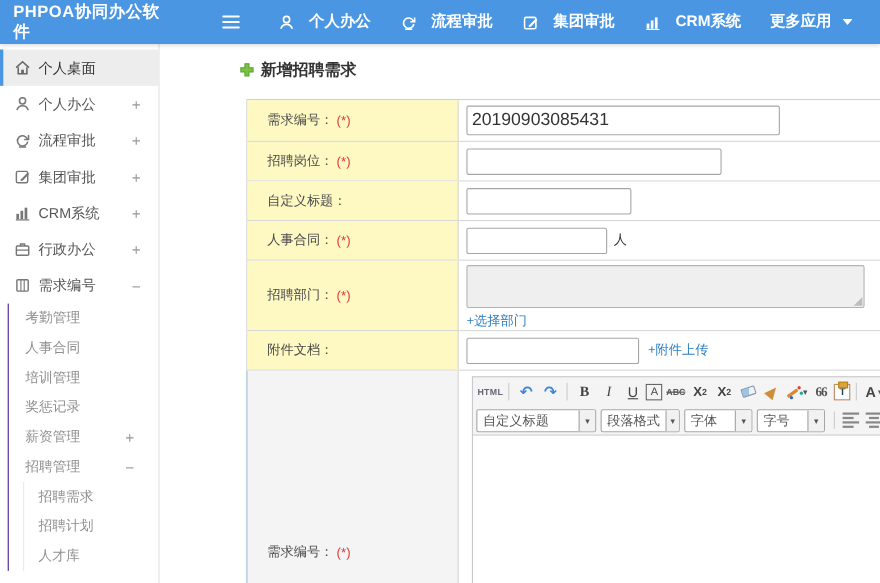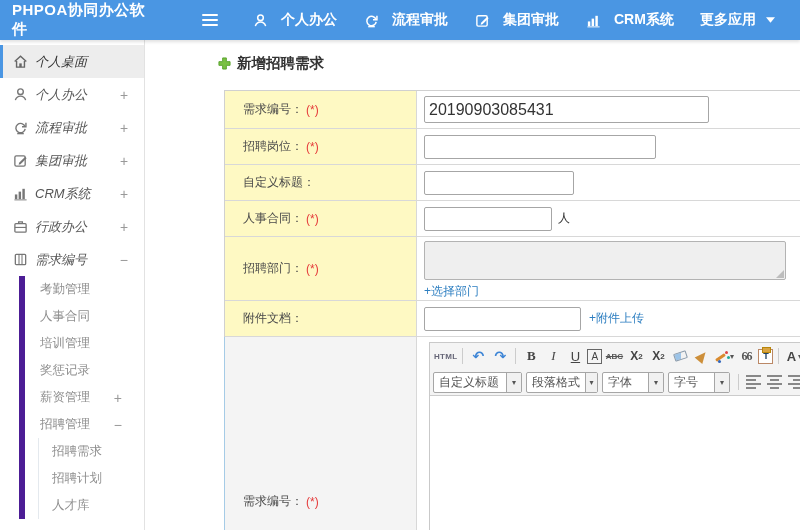--- a/index.html
+++ b/index.html
@@ -15,26 +15,26 @@
   .hamburger i { display:block; width:16px; height:2px; background:#fff; border-radius:1px; }
   .topnav { display:flex; align-items:center; margin-left:34px; gap:26px; }
   .nav-item { display:flex; align-items:center; gap:6px; color:#fff; font-size:14px; font-weight:bold; cursor:pointer; text-decoration:none; }
   .nav-item svg { display:block; }
   .caret { margin-left:4px; display:flex; }
 
   
   .sidebar { position:absolute; top:40px; left:0; bottom:0; width:145px; background:#fff;
     border-right:1px solid #e2e2e2; padding-top:5px; overflow:hidden; z-index:4; }
   .side-item { height:33px; display:flex; align-items:center; padding-left:9px; padding-right:16px;
-    border-left:3px solid transparent; color:#555; font-size:13px; cursor:pointer;font-style:italic; }
+    border-left:3px solid transparent; color:#555; font-size:13px; cursor:pointer; }
   .side-item.active { background:#ededed; border-left-color:#4a96e3; color:#333; }
   .sicon { width:16px; height:16px; margin-right:7px; display:flex; align-items:center; justify-content:center; flex:0 0 auto; }
   .slabel { flex:1; white-space:nowrap; }
   .stoggle { color:#999; font-size:14px; flex:0 0 auto; cursor:pointer; }
-  .submenu { margin-left:19px; border-left:6px solid #4c1d95; }
+  .submenu { margin-left:7px; border-left:1px solid #4c1d95; }
   .sub-item { height:27px; display:flex; align-items:center; padding-left:15px; padding-right:22px;
     color:#8f8f8f; font-size:12.5px; cursor:pointer; }
   .subsub { margin-left:13px; border-left:1px solid #e4e9ee; }
   .subsub .sub-item { padding-left:13px; }
 
   
   .main { position:absolute; top:40px; left:146px; right:0; bottom:0; background:#fff; overflow:hidden; }
   .page-title { position:absolute; top:14px; left:72px; display:flex; align-items:center; gap:6px; }
   .page-title h1 { font-size:14.5px; font-weight:bold; color:#333; }
 
@@ -395,21 +395,21 @@
                   <span class="paste-t">T</span>
                 </span>
               <span class="tsep"></span>
               <span class="tbtn b-fore">
                   <span>A</span>
                   <span class="tb-caret">▾</span>
                 </span>
 
             </div>
             <div class="tb-row">
-              <span class="dd" style="width:89px">
+              <span class="dd" style="width:109px">
                 <span class="dd-label">自定义标题</span>
                 <span class="dd-caret">▾</span>
               </span>
               <span class="dd" style="width:72px">
                 <span class="dd-label">段落格式</span>
                 <span class="dd-caret">▾</span>
               </span>
               <span class="dd" style="width:62px">
                 <span class="dd-label">字体</span>
                 <span class="dd-caret">▾</span>

